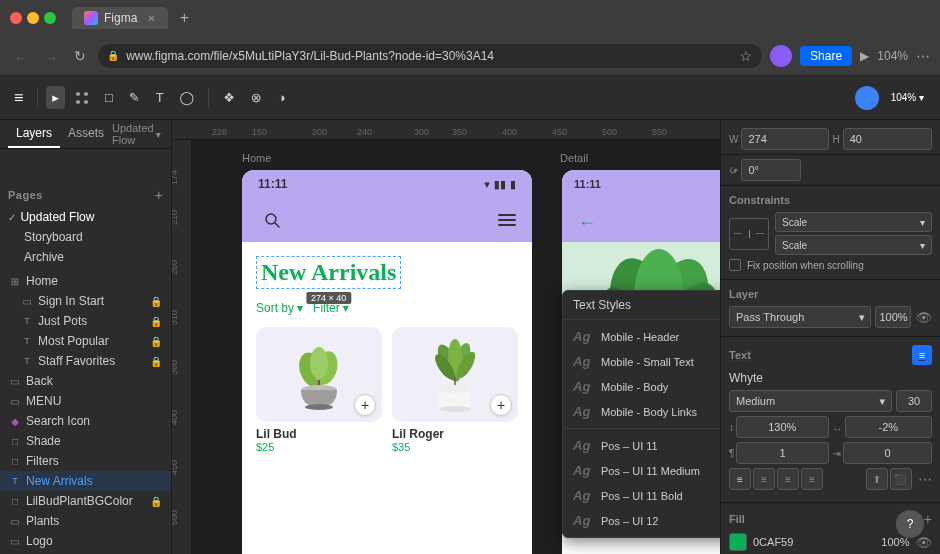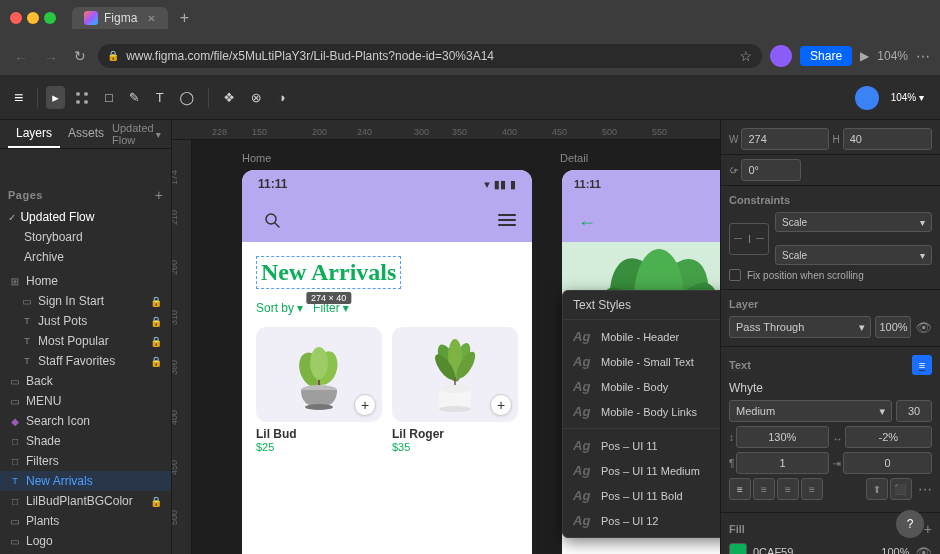--- a/index.html
+++ b/index.html
@@ -494,21 +494,21 @@
       </div>
 
       <div style="padding:8px;border-bottom:1px solid #1a1a1a;">
         <div style="font-size:11px;color:#888;font-weight:600;margin-bottom:6px;">Constraints</div>
         <div style="display:flex;align-items:center;gap:6px;margin-bottom:4px;">
           <div style="width:40px;height:32px;border:1px solid #555;border-radius:3px;display:flex;align-items:center;justify-content:center;position:relative;">
             <div style="width:8px;height:1px;background:#666;position:absolute;left:4px;"></div>
             <div style="width:1px;height:8px;background:#888;position:absolute;"></div>
             <div style="width:8px;height:1px;background:#666;position:absolute;right:4px;"></div>
           </div>
-          <div style="flex:1;display:flex;flex-direction:column;gap:13px;">
+          <div style="flex:1;display:flex;flex-direction:column;gap:3px;">
             <div style="background:#3a3a3a;border:1px solid #555;border-radius:3px;height:20px;display:flex;align-items:center;justify-content:space-between;padding:0 6px;font-size:10px;color:#ccc;cursor:pointer;">
               <span>Scale</span>
               <span>▾</span>
             </div>
             <div style="background:#3a3a3a;border:1px solid #555;border-radius:3px;height:20px;display:flex;align-items:center;justify-content:space-between;padding:0 6px;font-size:10px;color:#ccc;cursor:pointer;">
               <span>Scale</span>
               <span>▾</span>
             </div>
           </div>
         </div>

